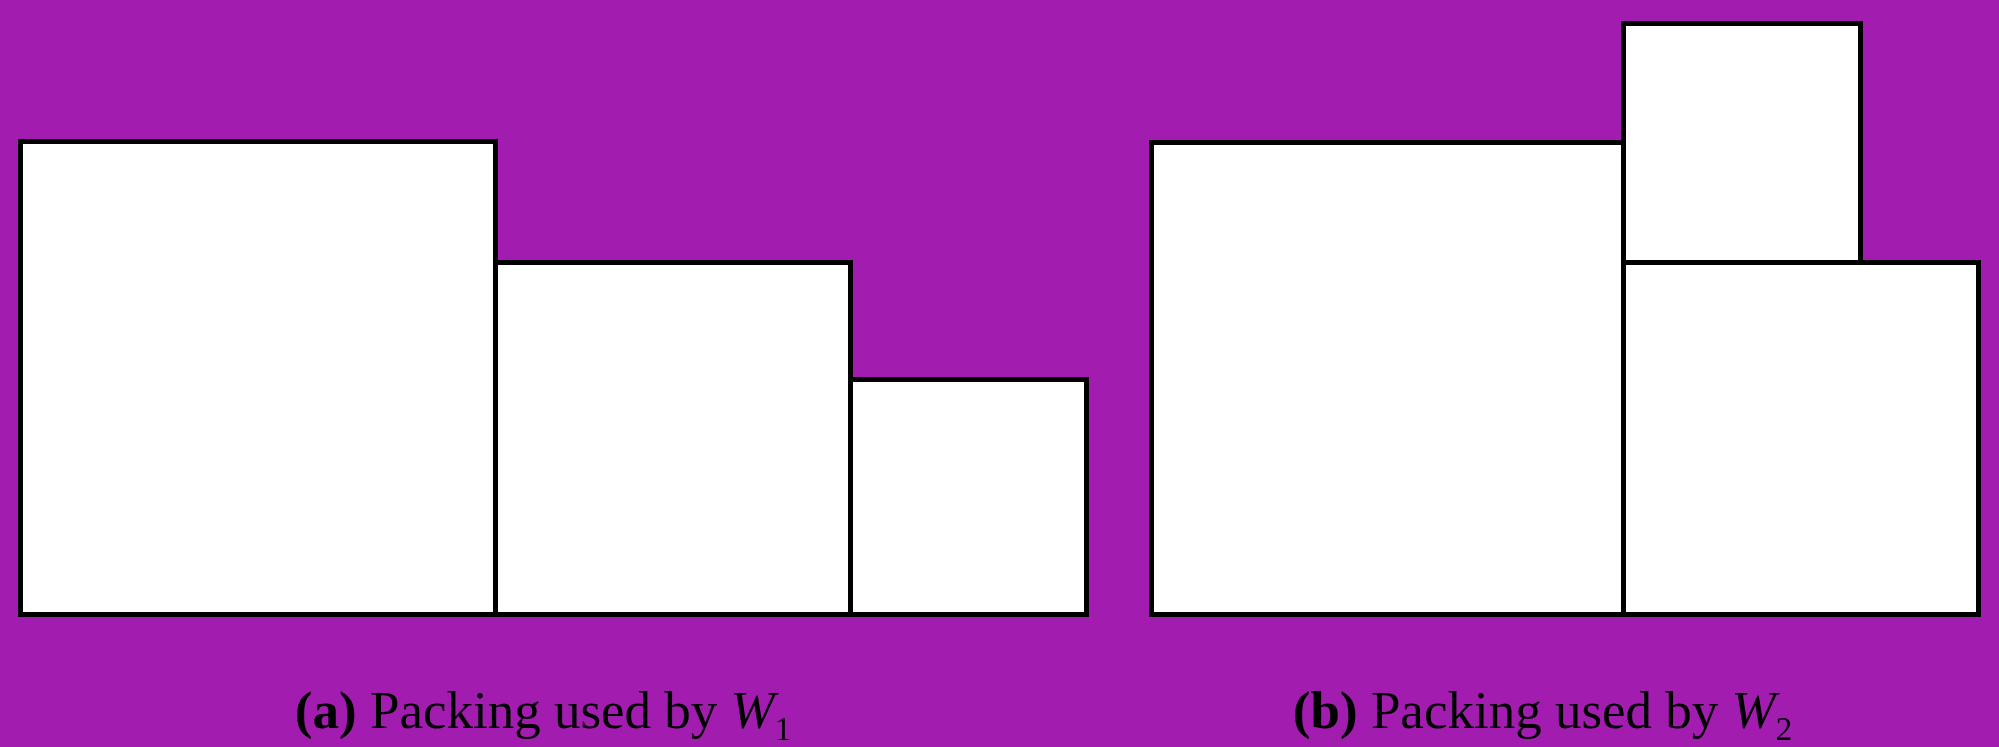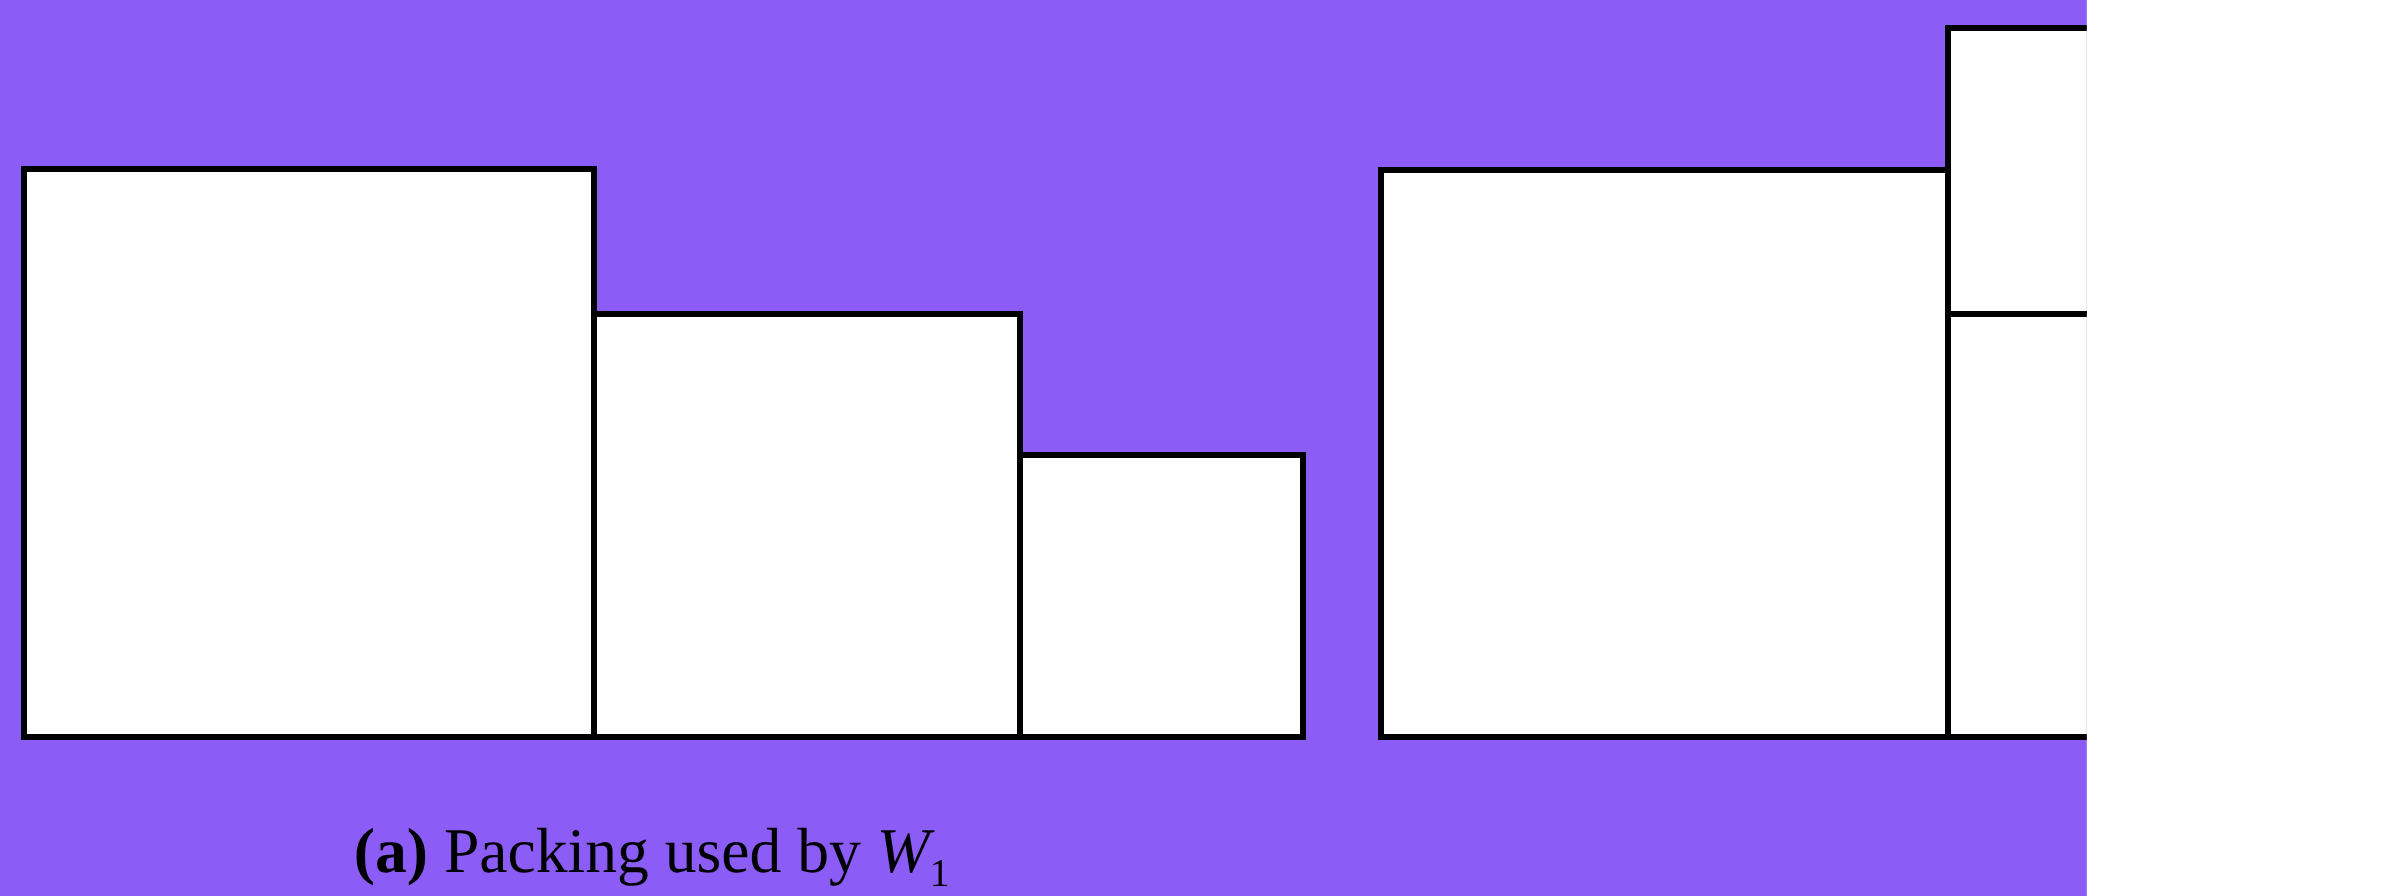--- a/index.html
+++ b/index.html
@@ -7,23 +7,23 @@
     margin: 0;
     padding: 0;
     background: #ffffff;
   }
   body {
     font-family: "Liberation Serif", "DejaVu Serif", serif;
     color: #000000;
   }
   #figure-root {
     position: relative;
-    width: 1739px;
+    width: 1999px;
     height: 747px;
-    background: #8b5cf6;
+    background: #a21caf;
     overflow: hidden;
   }
   #figure-svg {
     position: absolute;
     left: 0;
     top: 0;
     width: 1999px;
     height: 747px;
     display: block;
   }
@@ -74,14 +74,17 @@
         <rect x="1151" y="142" width="472" height="472" fill="#ffffff" stroke="#000000" stroke-width="5" stroke-linejoin="miter" shape-rendering="crispEdges"></rect>
         <rect x="1623" y="23" width="237" height="239" fill="#ffffff" stroke="#000000" stroke-width="5" stroke-linejoin="miter" shape-rendering="crispEdges"></rect>
         <rect x="1623" y="262" width="355" height="352" fill="#ffffff" stroke="#000000" stroke-width="5" stroke-linejoin="miter" shape-rendering="crispEdges"></rect>
       </g>
   </svg>
 
   <div class="caption" id="caption-a">
     <span class="cap-tag">(a)</span><span class="cap-text"> Packing used by </span><span class="cap-var">W</span><span class="cap-sub">1</span>
   </div>
 
+  <div class="caption" id="caption-b">
+    <span class="cap-tag">(b)</span><span class="cap-text"> Packing used by </span><span class="cap-var">W</span><span class="cap-sub">2</span>
+  </div>
 
 </div>
 
 </body></html>

